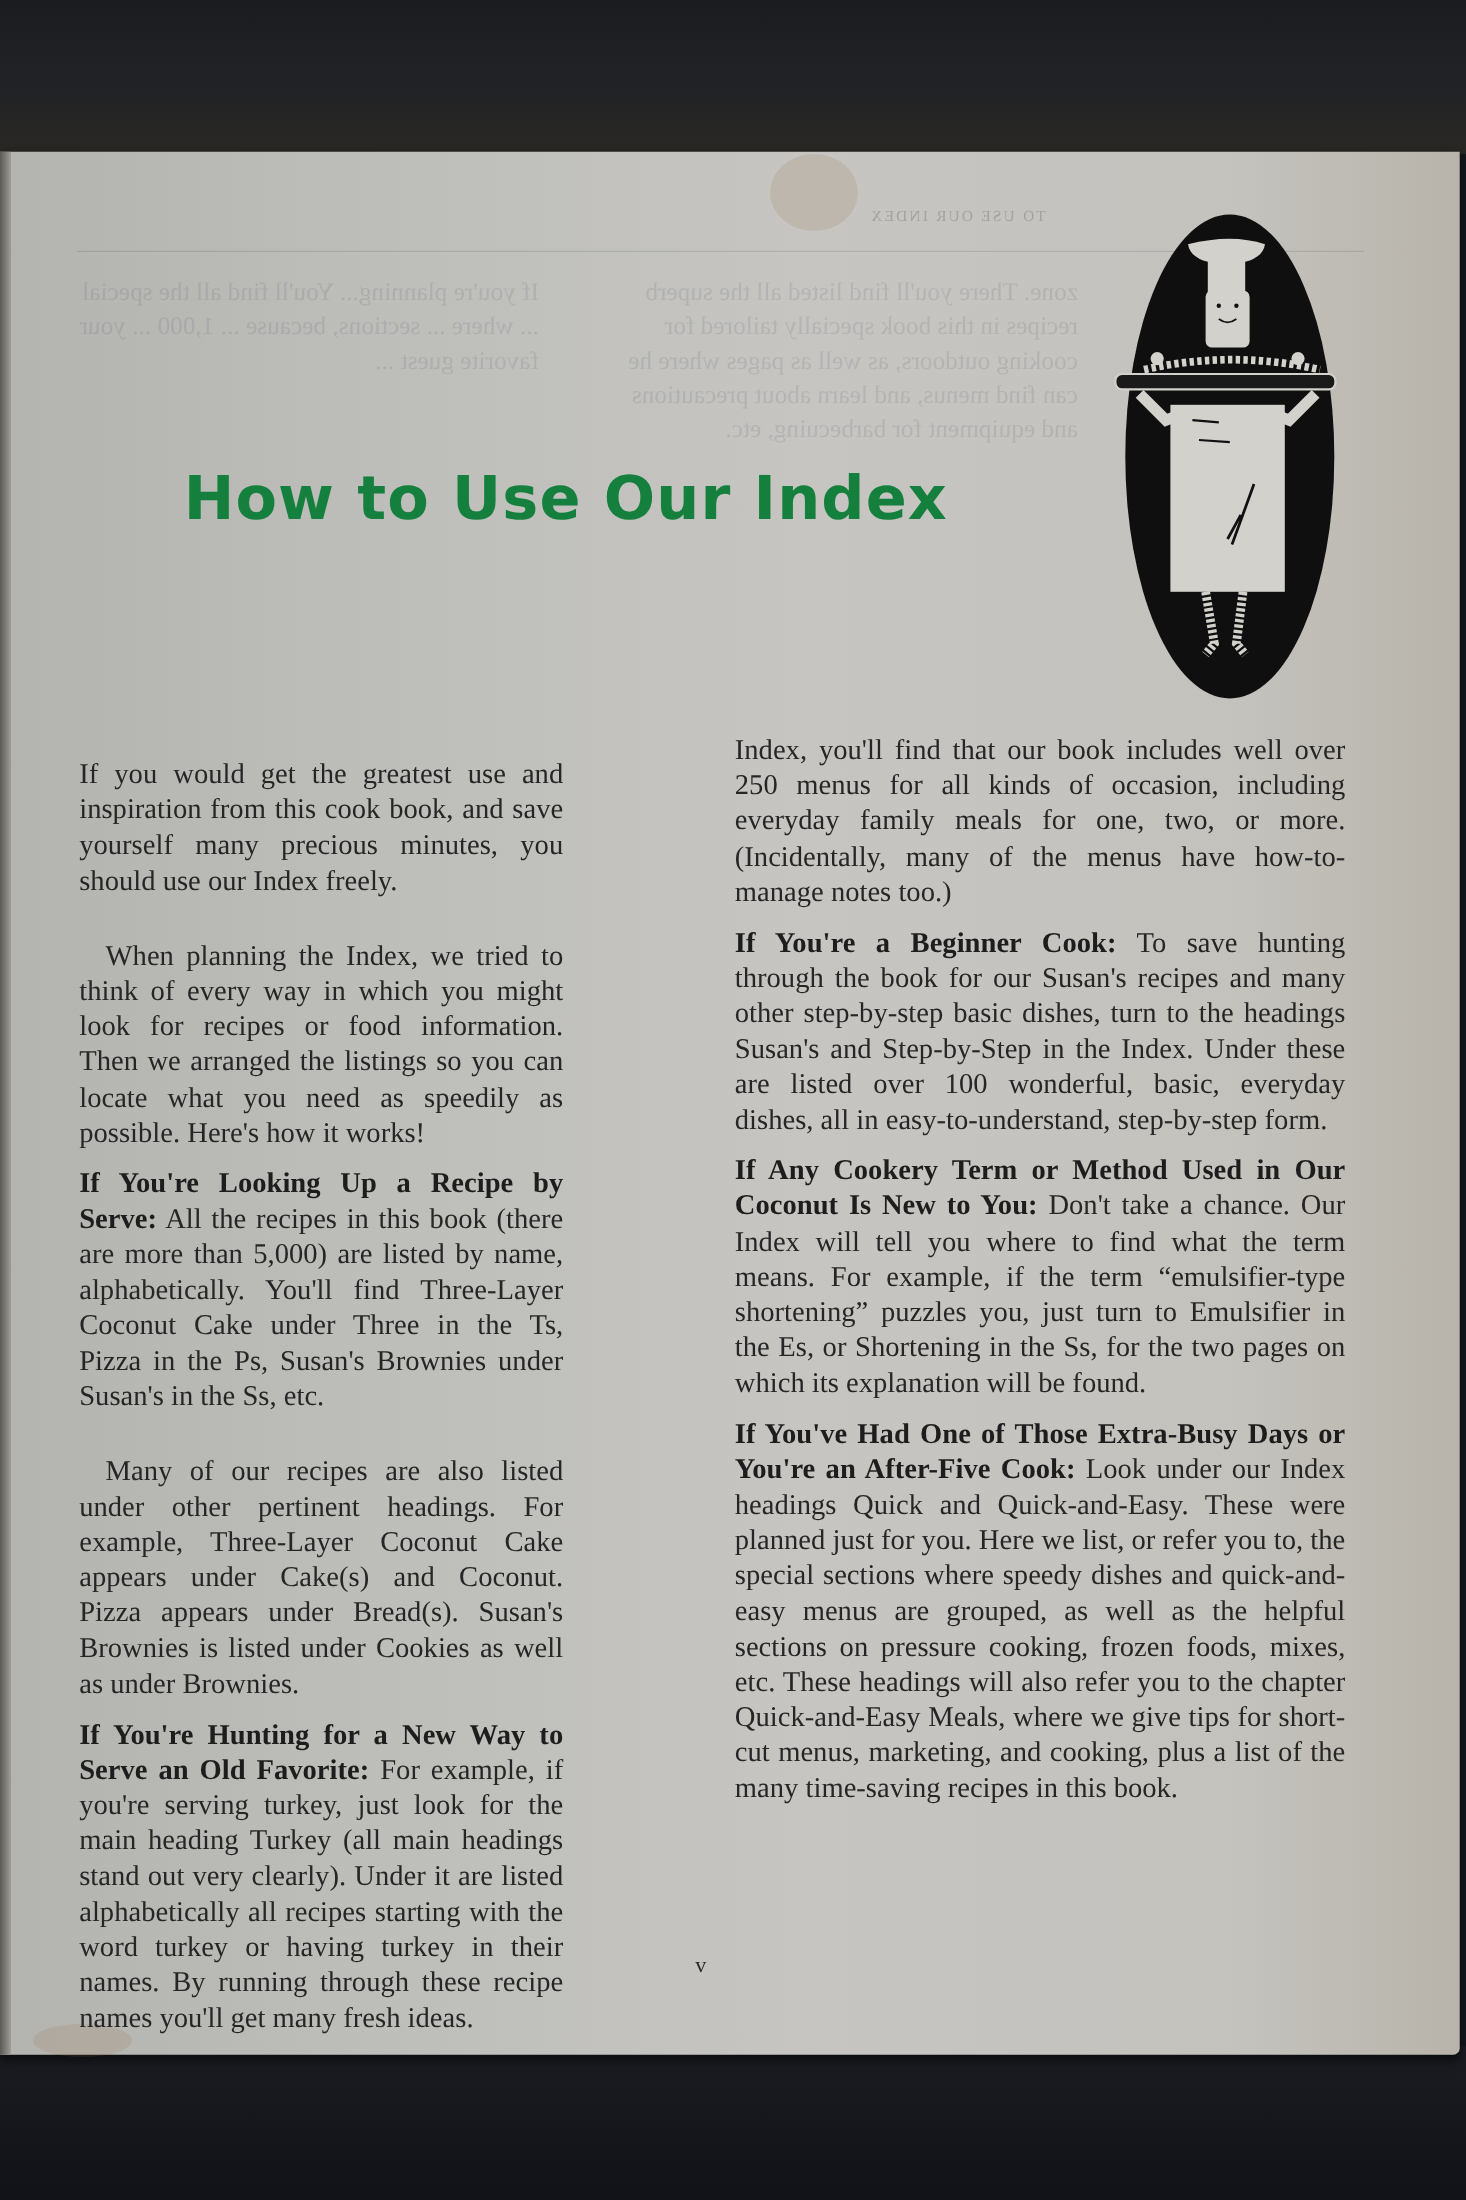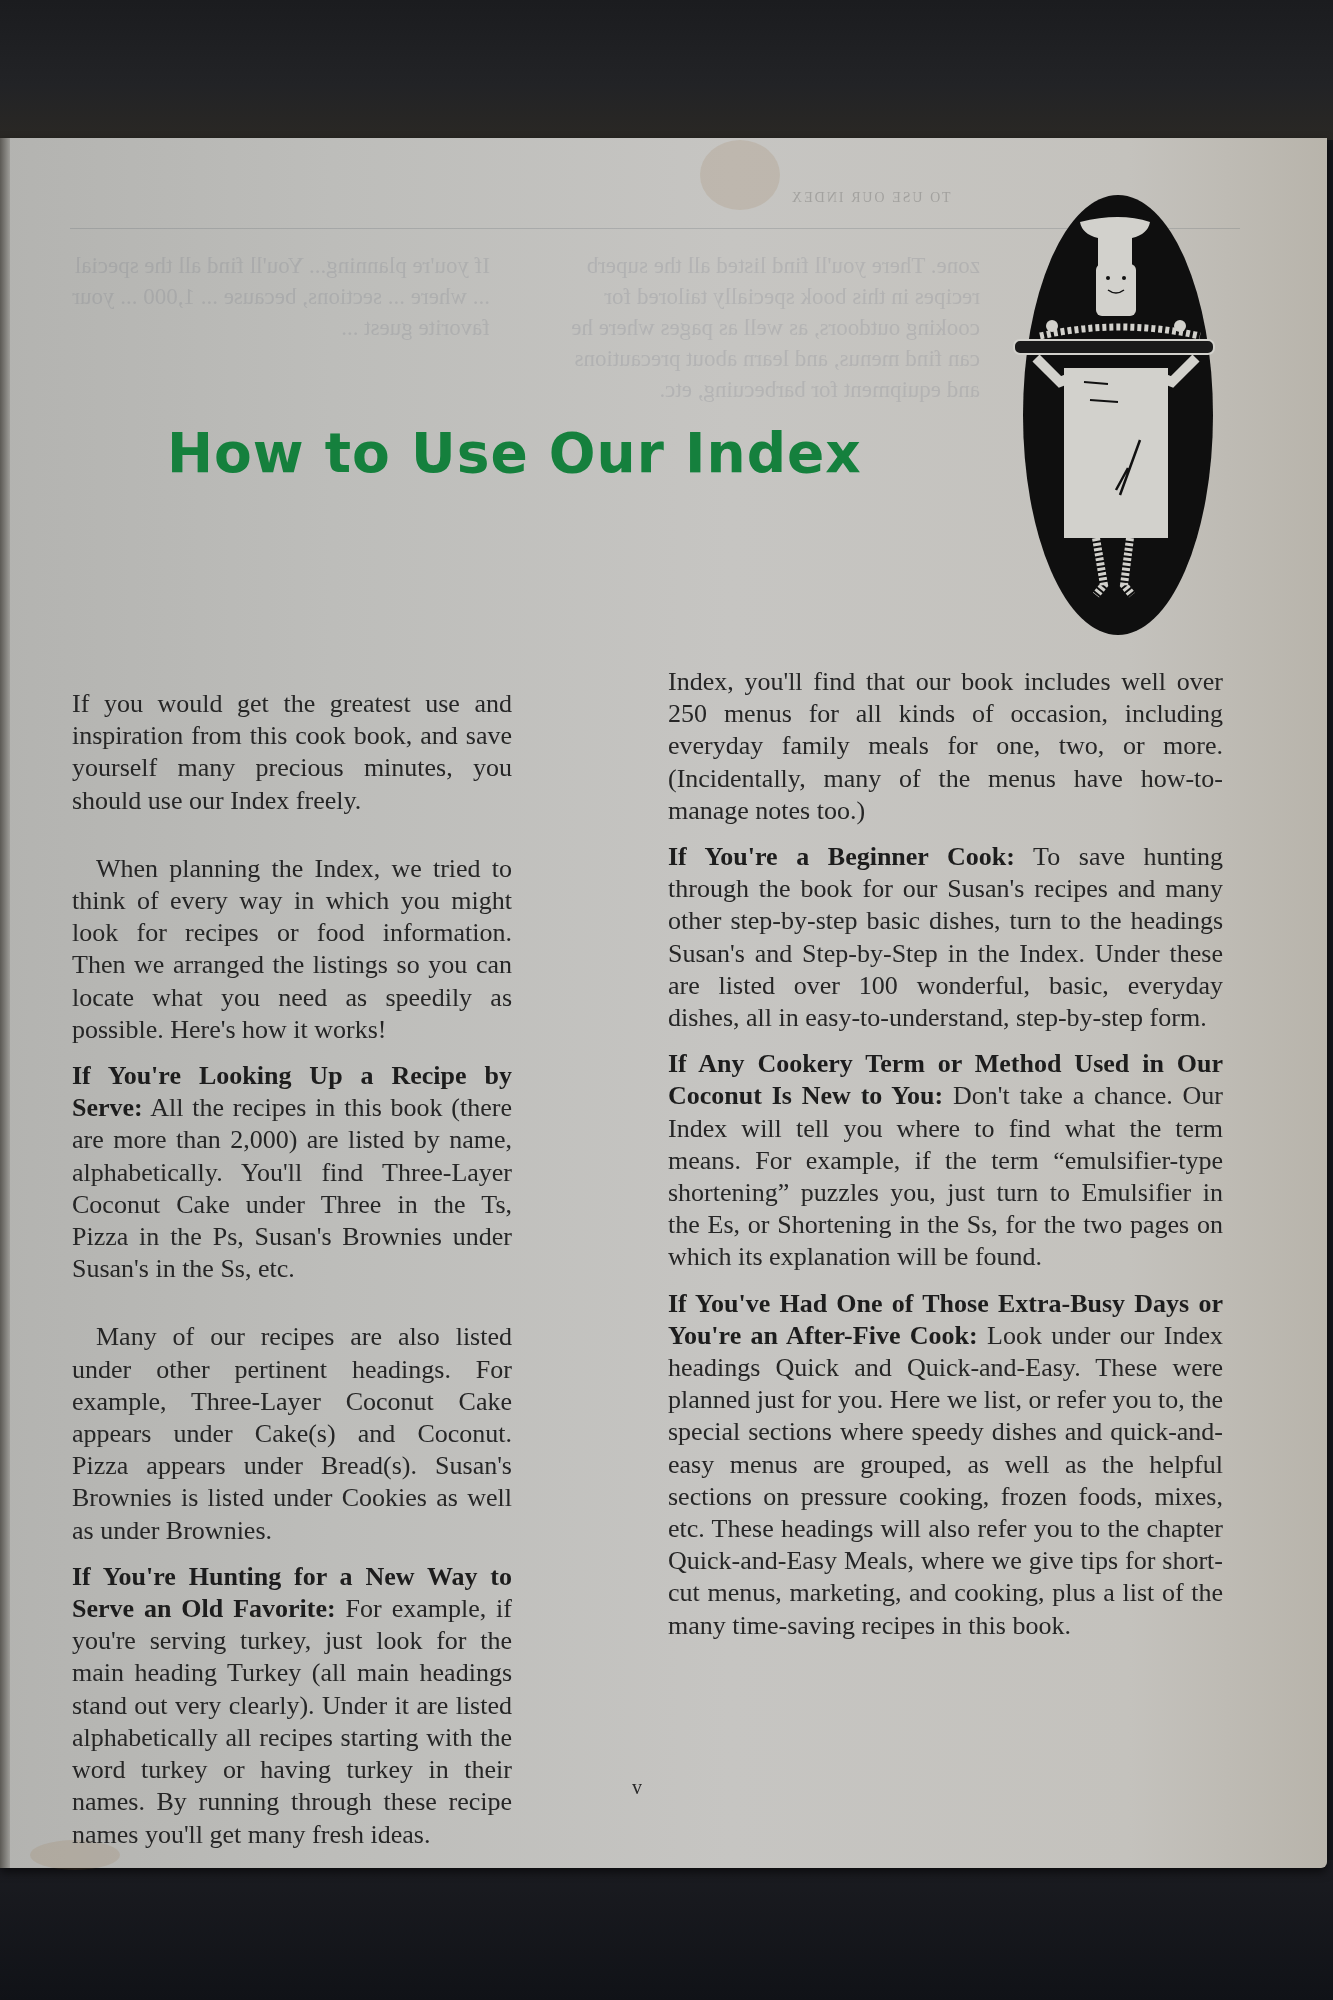--- a/index.html
+++ b/index.html
@@ -98,21 +98,21 @@
     <path d="M96 348 L104 395 L96 405 M130 348 L124 395 L132 405" stroke="#d2d1cc" stroke-width="8" fill="none" stroke-dasharray="3 2"></path>
   </svg>
 </div>
 
 <div class="col col-left">
   <p class="cont">If you would get the greatest use and inspiration from this cook book, and save yourself many precious minutes, you should use our Index freely.</p>
   <p class="indent gap">When planning the Index, we tried to think of every way in which you might look for recipes or food information. Then we arranged the listings so you can locate what you need as speedily as possible. Here's how it works!</p>
 
   <p class="cont">
     <span class="lead">If You're Looking Up a Recipe by Serve:</span>
-    <span>All the recipes in this book (there are more than 2,000) are listed by name, alphabetically. You'll find Three-Layer Coconut Cake under Three in the Ts, Pizza in the Ps, Susan's Brownies under Susan's in the Ss, etc.</span>
+    <span>All the recipes in this book (there are more than 5,000) are listed by name, alphabetically. You'll find Three-Layer Coconut Cake under Three in the Ts, Pizza in the Ps, Susan's Brownies under Susan's in the Ss, etc.</span>
   </p>
   <p class="indent gap">Many of our recipes are also listed under other pertinent headings. For example, Three-Layer Coconut Cake appears under Cake(s) and Coconut. Pizza appears under Bread(s). Susan's Brownies is listed under Cookies as well as under Brownies.</p>
 
   <p>
     <span class="lead">If You're Hunting for a New Way to Serve an Old Favorite:</span>
     <span>For example, if you're serving turkey, just look for the main heading Turkey (all main headings stand out very clearly). Under it are listed alphabetically all recipes starting with the word turkey or having turkey in their names. By running through these recipe names you'll get many fresh ideas.</span>
   </p>
 
 </div>
 

